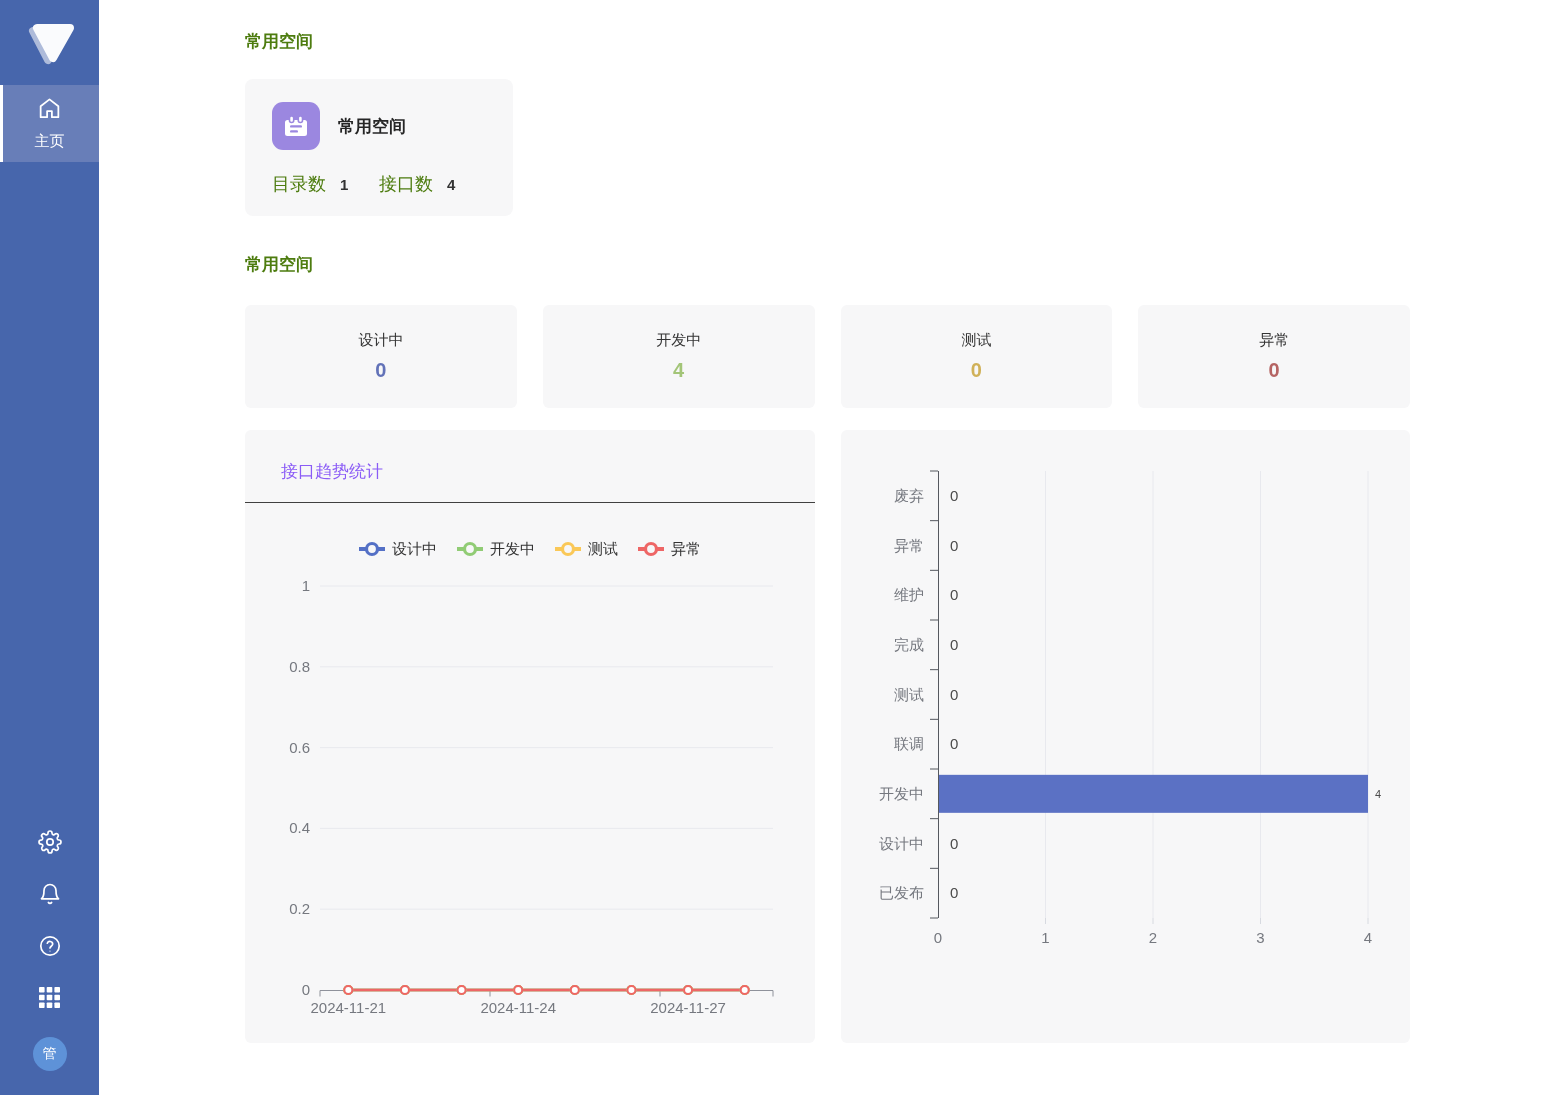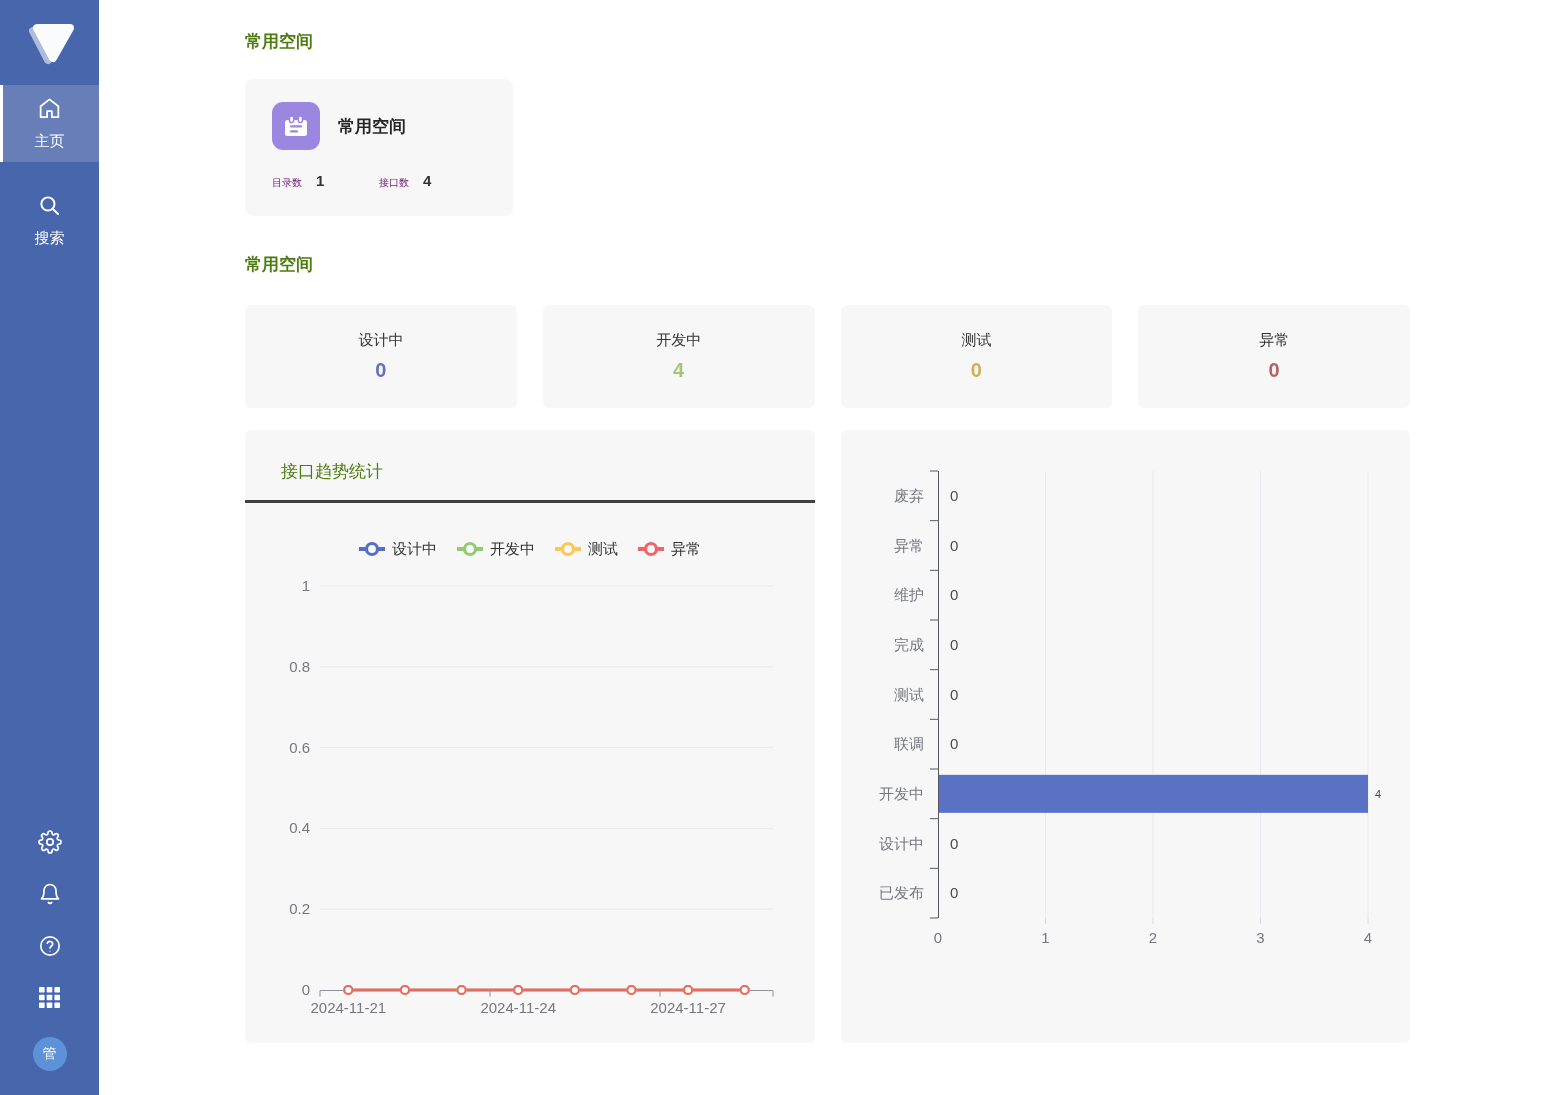--- a/index.html
+++ b/index.html
@@ -48,36 +48,36 @@
     padding: 23px 27px 0; cursor: pointer;
   }
   .space-card-head { display: flex; align-items: center; gap: 18px; }
   .space-icon {
     width: 48px; height: 48px; border-radius: 11px; background: #9b87e0;
     display: flex; align-items: center; justify-content: center; flex: 0 0 auto;
   }
   .space-title { font-size: 17px; font-weight: bold; color: #262626; }
   .space-stats { display: flex; margin-top: 22px; }
   .space-stat { display: flex; align-items: baseline; gap: 14px; width: 149px; }
-  .space-stat-label { font-size: 10px; color: #701a75; }
+  .space-stat-label { font-size: 18px; color: #4d7c0f; }
   .space-stat-value { font-size: 15px; font-weight: bold; color: #333; }
   
   .stat-grid { display: grid; grid-template-columns: repeat(4, 1fr); gap: 26px; }
   .stat-card {
     height: 103px; background: #f7f7f8; border-radius: 6px;
     display: flex; flex-direction: column; align-items: center; justify-content: center; gap: 9px;
   }
   .stat-label { font-size: 15px; color: #333; }
   .stat-value { font-size: 20px; font-weight: bold; }
   
   .chart-grid { display: grid; grid-template-columns: 570px 569px; gap: 26px; margin-top: 22px; }
   .chart-card { height: 613px; background: #f7f7f8; border-radius: 6px; overflow: hidden; }
   .chart-title {
-    height: 73px; padding: 30px 36px 0; font-size: 17px; color: #4d7c0f;
-    border-bottom: 3px solid #404040;
+    height: 73px; padding: 30px 36px 0; font-size: 17px; color: #8b5cf6;
+    border-bottom: 1px solid #404040;
   }
   .chart-body svg { display: block; }
   svg text { font-family: "Liberation Sans", sans-serif; }
 </style>
 </head>
 <body>
 
 <aside class="sidebar">
   <div class="logo-box">
     <svg width="52" height="50" viewBox="0 0 52 50">
@@ -87,29 +87,20 @@
   </div>
 
   <nav>
     <div class="nav-item active">
       <span>
         <svg width="25" height="25" viewBox="0 0 24 24" fill="none" stroke="#ffffff" stroke-width="1.7" stroke-linejoin="round">
           <path d="M3.5 9.8 L12 3.2 L20.5 9.8 V20.3 H14.3 V14.6 H9.7 V20.3 H3.5 Z"></path>
         </svg>
       </span>
       <span class="nav-label">主页</span>
-    </div>
-    <div class="nav-item">
-      <span>
-        <svg width="25" height="25" viewBox="0 0 24 24" fill="none" stroke="#ffffff" stroke-width="1.9" stroke-linecap="round">
-          <circle cx="10.5" cy="10.5" r="6.3"></circle>
-          <line x1="15.3" y1="15.3" x2="20.2" y2="20.2"></line>
-        </svg>
-      </span>
-      <span class="nav-label">搜索</span>
     </div>
   </nav>
 
   <div class="sidebar-bottom">
     <span class="icon-btn">
       <svg width="24" height="24" viewBox="0 0 24 24" fill="none" stroke="#ffffff" stroke-width="1.7" stroke-linejoin="round" stroke-linecap="round">
         <circle cx="12" cy="12" r="3.2"></circle>
         <path d="M19.4 15a1.65 1.65 0 0 0 .33 1.82l.06.06a2 2 0 1 1-2.83 2.83l-.06-.06a1.65 1.65 0 0 0-1.82-.33 1.65 1.65 0 0 0-1 1.51V21a2 2 0 1 1-4 0v-.09A1.65 1.65 0 0 0 9 19.4a1.65 1.65 0 0 0-1.82.33l-.06.06a2 2 0 1 1-2.83-2.83l.06-.06a1.65 1.65 0 0 0 .33-1.82 1.65 1.65 0 0 0-1.51-1H3a2 2 0 1 1 0-4h.09A1.65 1.65 0 0 0 4.6 9a1.65 1.65 0 0 0-.33-1.82l-.06-.06a2 2 0 1 1 2.83-2.83l.06.06a1.65 1.65 0 0 0 1.82.33H9a1.65 1.65 0 0 0 1-1.51V3a2 2 0 1 1 4 0v.09a1.65 1.65 0 0 0 1 1.51 1.65 1.65 0 0 0 1.82-.33l.06-.06a2 2 0 1 1 2.83 2.83l-.06.06a1.65 1.65 0 0 0-.33 1.82V9a1.65 1.65 0 0 0 1.51 1H21a2 2 0 1 1 0 4h-.09a1.65 1.65 0 0 0-1.51 1z"></path>
       </svg>
     </span>

